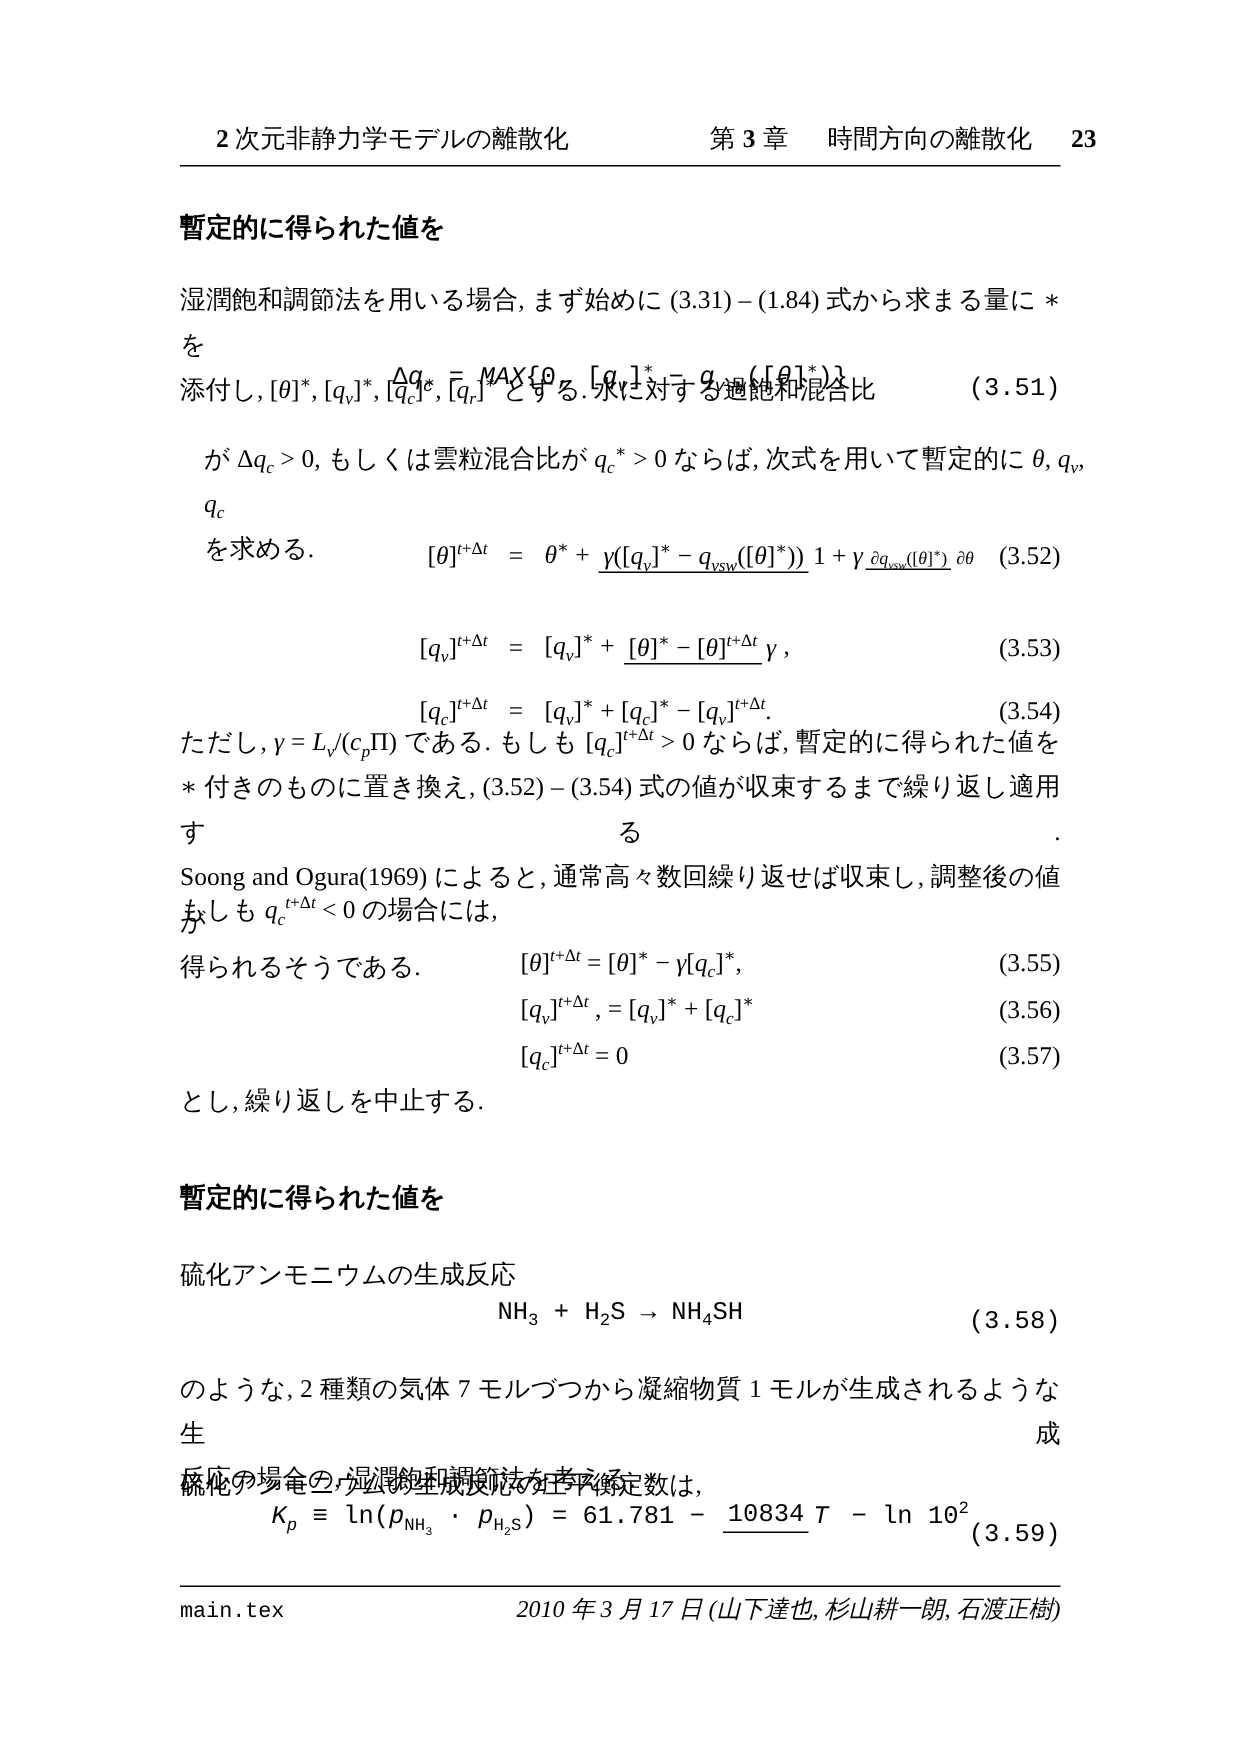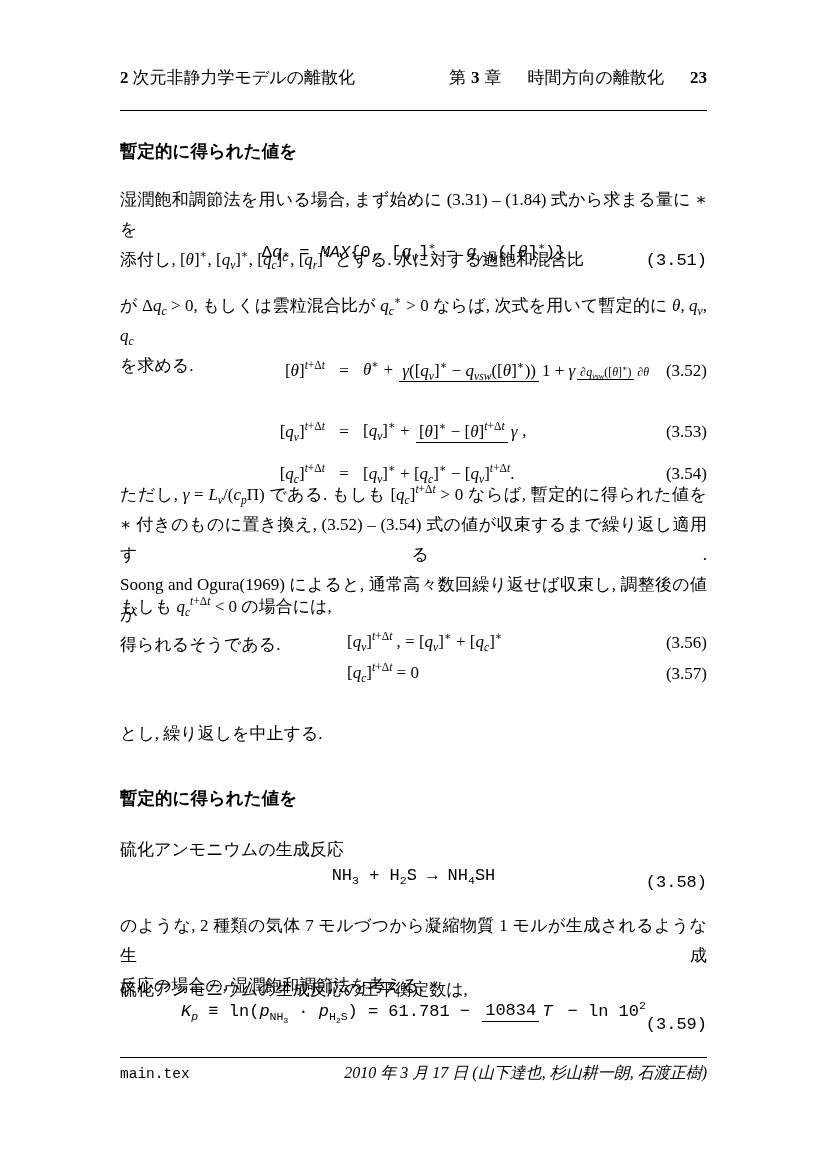--- a/index.html
+++ b/index.html
@@ -50,21 +50,21 @@
   
   .ftr { display:flex; justify-content:space-between; align-items:baseline; }
   .ftr-file { font-family:"Liberation Mono","DejaVu Sans Mono",monospace; font-size:14.5px; }
   .ftr-date { font-size:16px;font-style:italic; }
 </style>
 </head>
 <body>
 
 <div class="page">
 
-  <div class="blk hdr" style="top:66px;">
+  <div class="blk hdr" style="top:81px;margin-left:24px;">
     <div class="hdr-left">
       <span class="b">2</span><span>次元非静力学モデルの離散化</span>
     </div>
     <div class="hdr-right">
       <span>第</span>
       <span class="b gap-s">3</span>
       <span class="gap-s">章</span>
       <span class="gap-l">時間方向の離散化</span>
       <span class="b gap-l">23</span>
     </div>
@@ -76,21 +76,21 @@
   <div class="blk para" style="top:185px;">
     <div class="line just">湿潤飽和調節法を用いる場合, まず始めに (3.31) – (1.84) 式から求まる量に ∗ を</div>
     <div class="line">添付し, [<span class="mi">θ</span>]<sup>∗</sup>, [<span class="mi">q</span><sub><span class="mi">v</span></sub>]<sup>∗</sup>, [<span class="mi">q</span><sub><span class="mi">c</span></sub>]<sup>∗</sup>, [<span class="mi">q</span><sub><span class="mi">r</span></sub>]<sup>∗</sup> とする. 水に対する過飽和混合比</div>
   </div>
 
   <div class="blk eq" style="top:243px; height:34px;">
     <span class="math">Δ<span class="mi">q</span><sub><span class="mi">c</span></sub> = <span class="mi">MAX</span>{0, [<span class="mi">q</span><sub><span class="mi">v</span></sub>]<sup>∗</sup> − <span class="mi">q</span><sub><span class="mi">vsw</span></sub>([<span class="mi">θ</span>]<sup>∗</sup>)}</span>
     <span class="eqnum">(3.51)</span>
   </div>
 
-  <div class="blk para" style="top:291px;">
+  <div class="blk para" style="top:291px;margin-left:16px;">
     <div class="line just">が Δ<span class="mi">q</span><sub><span class="mi">c</span></sub> &gt; 0, もしくは雲粒混合比が <span class="mi">q</span><sub><span class="mi">c</span></sub><sup>∗</sup> &gt; 0 ならば, 次式を用いて暫定的に <span class="mi">θ</span>, <span class="mi">q</span><sub><span class="mi">v</span></sub>, <span class="mi">q</span><sub><span class="mi">c</span></sub></div>
     <div class="line">を求める.</div>
   </div>
 
   <div class="blk" style="top:336px;">
     <div class="eqrow" style="min-height:70px;">
       <span class="lhs">[<span class="mi">θ</span>]<sup><span class="mi">t</span>+Δ<span class="mi">t</span></sup></span>
       <span class="rel">=</span>
       <span class="rhs"><span class="mi">θ</span><sup>∗</sup> + <span class="frac">
             <span class="num"><span class="mi">γ</span>([<span class="mi">q</span><sub><span class="mi">v</span></sub>]<sup>∗</sup> − <span class="mi">q</span><sub><span class="mi">vsw</span></sub>([<span class="mi">θ</span>]<sup>∗</sup>))</span>
@@ -123,20 +123,24 @@
     <div class="line just">∗ 付きのものに置き換え, (3.52) – (3.54) 式の値が収束するまで繰り返し適用する.</div>
     <div class="line just">Soong and Ogura(1969) によると, 通常高々数回繰り返せば収束し, 調整後の値が</div>
     <div class="line">得られるそうである.</div>
   </div>
 
   <div class="blk para" style="top:592px;">
     <div class="line">もしも <span class="mi">q</span><sub><span class="mi">c</span></sub><sup><span class="mi">t</span>+Δ<span class="mi">t</span></sup> &lt; 0 の場合には,</div>
   </div>
 
   <div class="blk" style="top:626px;">
+    <div class="eqlrow">
+      <span class="math">[<span class="mi">θ</span>]<sup><span class="mi">t</span>+Δ<span class="mi">t</span></sup> = [<span class="mi">θ</span>]<sup>∗</sup> − <span class="mi">γ</span>[<span class="mi">q</span><sub><span class="mi">c</span></sub>]<sup>∗</sup>,</span>
+      <span class="eqnum">(3.55)</span>
+    </div>
     <div class="eqlrow">
       <span class="math">[<span class="mi">q</span><sub><span class="mi">v</span></sub>]<sup><span class="mi">t</span>+Δ<span class="mi">t</span></sup> , = [<span class="mi">q</span><sub><span class="mi">v</span></sub>]<sup>∗</sup> + [<span class="mi">q</span><sub><span class="mi">c</span></sub>]<sup>∗</sup></span>
       <span class="eqnum">(3.56)</span>
     </div>
     <div class="eqlrow">
       <span class="math">[<span class="mi">q</span><sub><span class="mi">c</span></sub>]<sup><span class="mi">t</span>+Δ<span class="mi">t</span></sup> = 0</span>
       <span class="eqnum">(3.57)</span>
     </div>
   </div>
 

